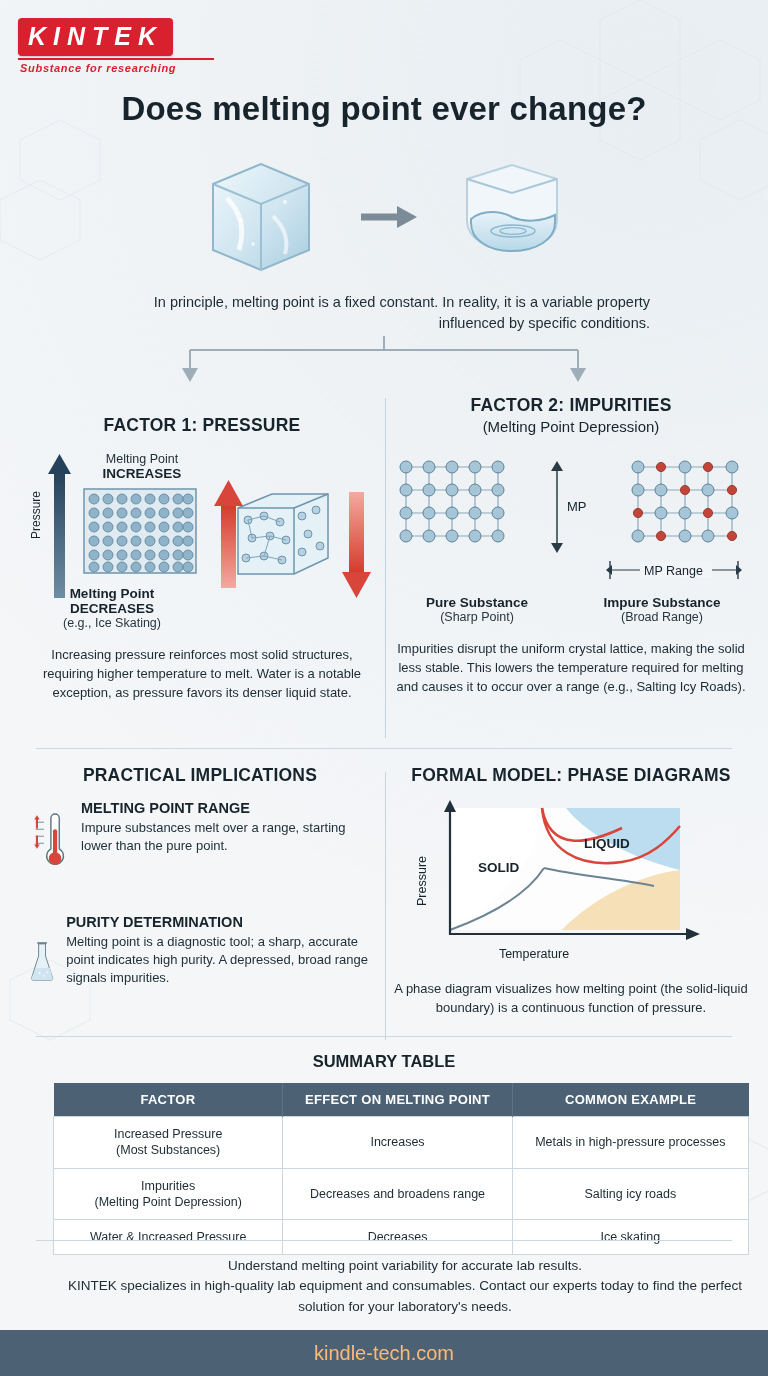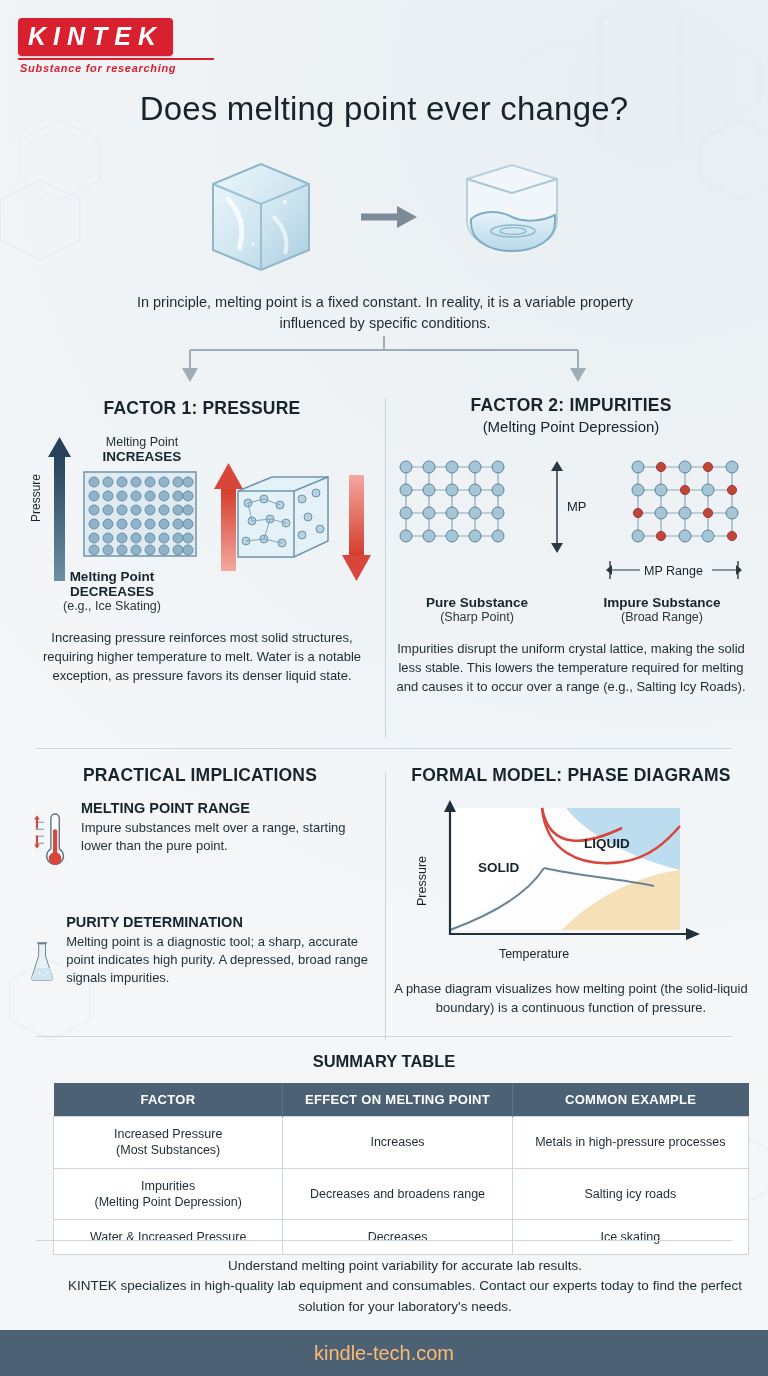--- a/index.html
+++ b/index.html
@@ -54,38 +54,38 @@
     letter-spacing: .7px;
     margin-top: 2px;
     padding-left: 2px;
   }
   .logo-line { height:2px; background:#d8202f; margin-top:2px; width: 196px;}
   
   .title {
     position: absolute; top: 90px; left: 0; width: 768px;
     text-align: center;
     font-size: 33px;
-    font-weight: normal;
+    font-weight: bold;
     color: #17242c;
     letter-spacing: .2px;
   }
   
   .hero {
     position: absolute; top: 158px; left: 0; width: 768px;
     display: flex; align-items: center; justify-content: center;
     gap: 38px;
   }
   .intro {
     position: absolute; top: 292px; left: 120px; width: 530px;
-    text-align: center; font-size: 14.5px; line-height: 1.45; color: #1d2b33;
+    text-align: right; font-size: 14.5px; line-height: 1.45; color: #1d2b33;
   }
   
   .connector { position: absolute; top: 336px; left: 0; width: 768px; height: 56px; }
   
-  .col-left { position: absolute; top: 398px; left: 28px; width: 348px; }
+  .col-left { position: absolute; top: 415px; left: 28px; width: 348px; }
   .col-right { position: absolute; top: 395px; left: 392px; width: 358px; }
   .vdiv {
     position: absolute; top: 398px; left: 385px; width: 1px; height: 340px;
     background: #c9d4da;
   }
   .sec-title {
     text-align: center; font-size: 17.5px; font-weight: bold; color: #17242c;
     letter-spacing: .2px;
   }
   .sec-sub { text-align:center; font-size: 15.5px; font-weight: bold; color:#17242c; }

